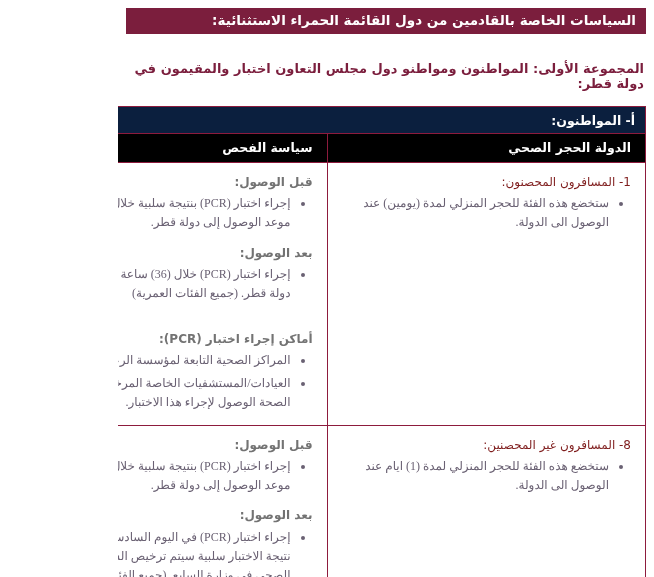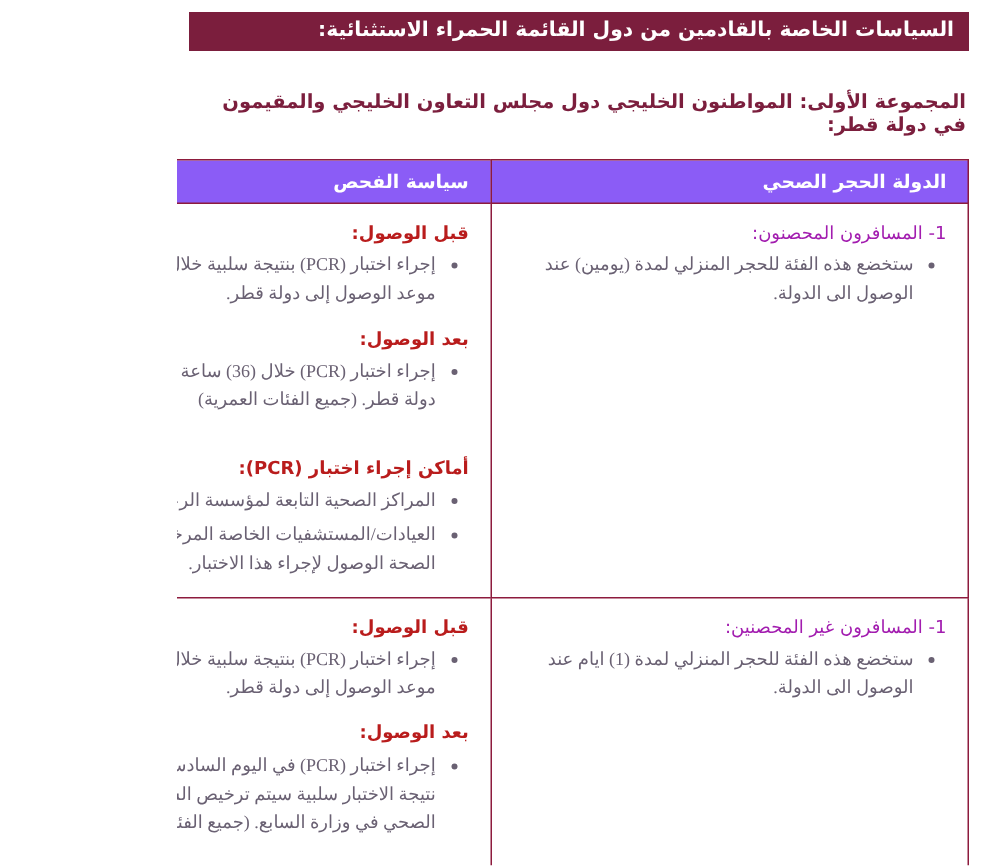--- a/index.html
+++ b/index.html
@@ -44,42 +44,42 @@
   th.section-hdr {
     background: #0B1F3E;
     color: #ffffff;
     font-size: 12.5px;
     font-weight: bold;
     text-align: right;
     padding: 5px 10px;
     height: 16px;
   }
   th.col-hdr {
-    background: #8b5cf6;
+    background: #000000;
     color: #ffffff;
     font-size: 12.5px;
     font-weight: bold;
     text-align: right;
     padding: 5px 14px 6px 14px;
     height: 17px;
   }
   td.cell {
     vertical-align: top;
     padding: 10px 14px 10px 10px;
     color: #6A6173;
     font-size: 12px;
     line-height: 1.6;
     background: #ffffff;
   }
   .num-heading {
-    color: #a21caf;
+    color: #7f1d1d;
     margin: 0 0 2px 0;
   }
   .sec-heading {
-    color: #b91c1c;
+    color: #737373;
     font-weight: bold;
     margin: 0 0 2px 0;
   }
   .sec {
     margin-bottom: 11px;
   }
   .sec:last-child { margin-bottom: 0; margin-top: 27px; }
   ul.bullets {
     margin: 0;
     padding: 0 22px 0 0;
@@ -92,24 +92,27 @@
   tr.body-row-1 { height: 201px; }
   tr.body-row-2 { height: 221px; }
 </style>
 </head>
 <body>
 
 <div class="page">
 
   <div class="banner">السياسات الخاصة بالقادمين من دول القائمة الحمراء الاستثنائية:</div>
 
-  <div class="group-title">المجموعة الأولى: المواطنون الخليجي دول مجلس التعاون الخليجي والمقيمون في دولة قطر:</div>
+  <div class="group-title">المجموعة الأولى: المواطنون ومواطنو دول مجلس التعاون اختبار والمقيمون في دولة قطر:</div>
 
   <table class="policies">
     <tbody>
+        <tr>
+      <th class="section-hdr" colspan="2">أ- المواطنون:</th>
+    </tr>
     <tr>
       <th class="col-hdr">الدولة الحجر الصحي</th>
       <th class="col-hdr">سياسة الفحص</th>
     </tr>
 
     <tr class="body-row-1">
       <td class="cell">
         <p class="num-heading">1- المسافرون المحصنون:</p>
         <ul class="bullets">
           <li>ستخضع هذه الفئة للحجر المنزلي لمدة (يومين) عند الوصول الى الدولة.</li>
@@ -133,21 +136,21 @@
           <ul class="bullets">
             <li>المراكز الصحية التابعة لمؤسسة الرعاية الصحية الأولية.</li>
             <li>العيادات/المستشفيات الخاصة المرخصة من قبل وزارة الصحة الوصول لإجراء هذا الاختبار.</li>
           </ul>
         </div>
       </td>
     </tr>
 
     <tr class="body-row-2">
       <td class="cell">
-        <p class="num-heading">1- المسافرون غير المحصنين:</p>
+        <p class="num-heading">8- المسافرون غير المحصنين:</p>
         <ul class="bullets">
           <li>ستخضع هذه الفئة للحجر المنزلي لمدة (1) ايام عند الوصول الى الدولة.</li>
         </ul>
       </td>
       <td class="cell">
         <div class="sec">
           <p class="sec-heading">قبل الوصول:</p>
           <ul class="bullets">
             <li>إجراء اختبار (PCR) بنتيجة سلبية خلال (72) ساعة من موعد الوصول إلى دولة قطر.</li>
           </ul>

